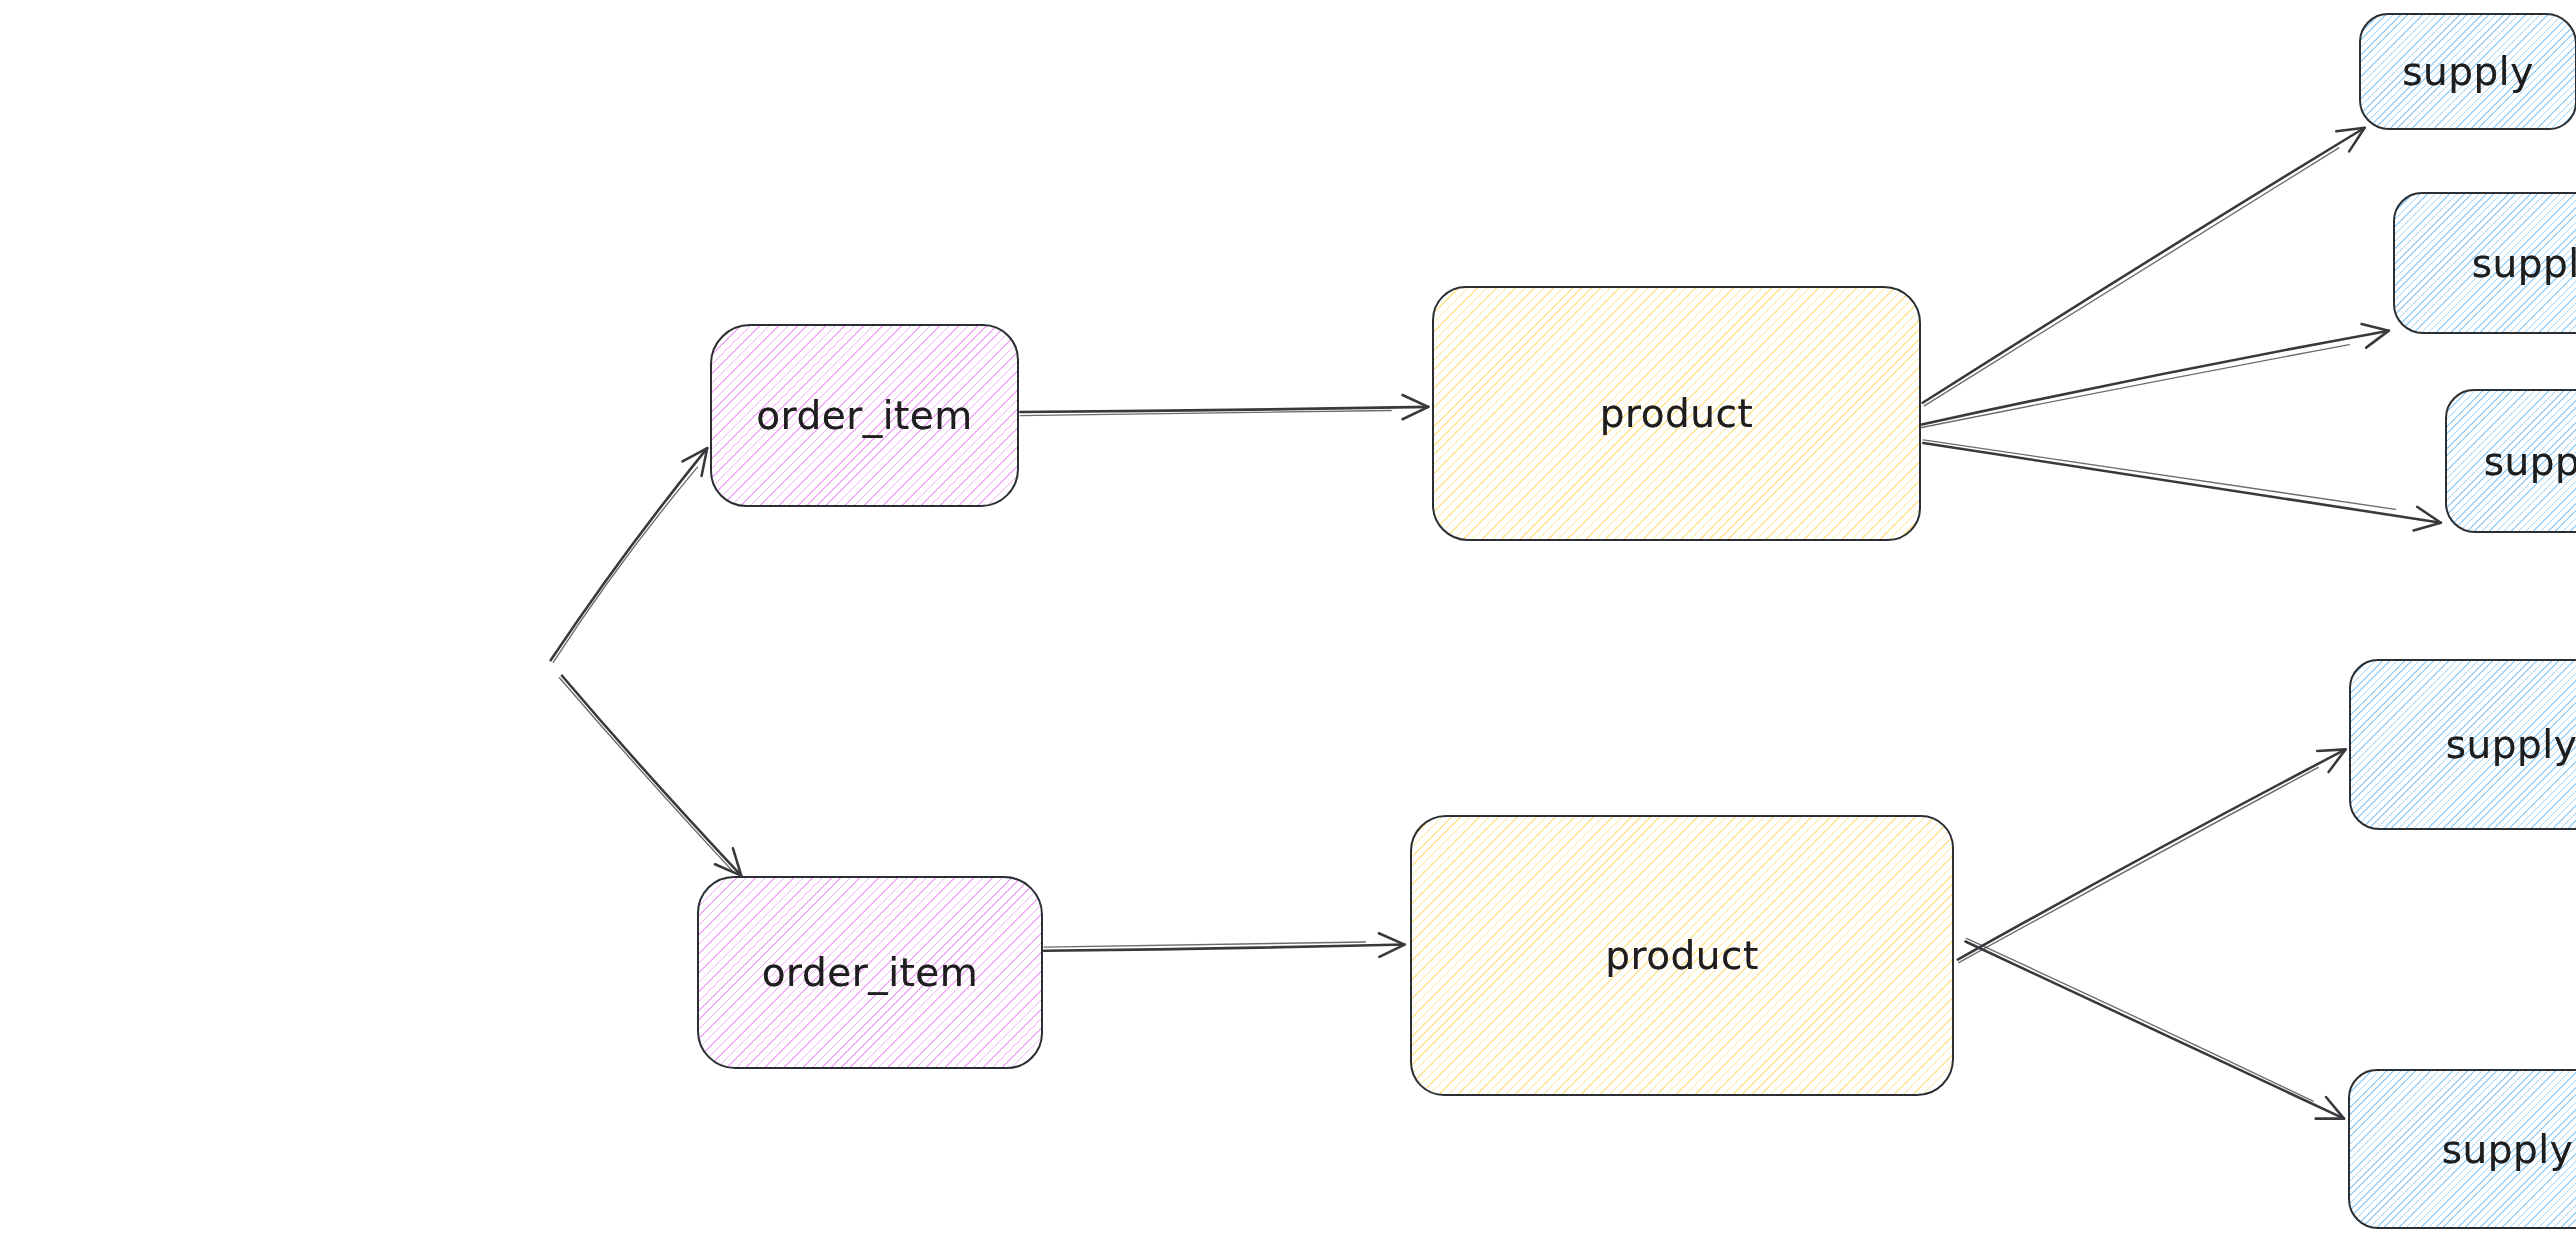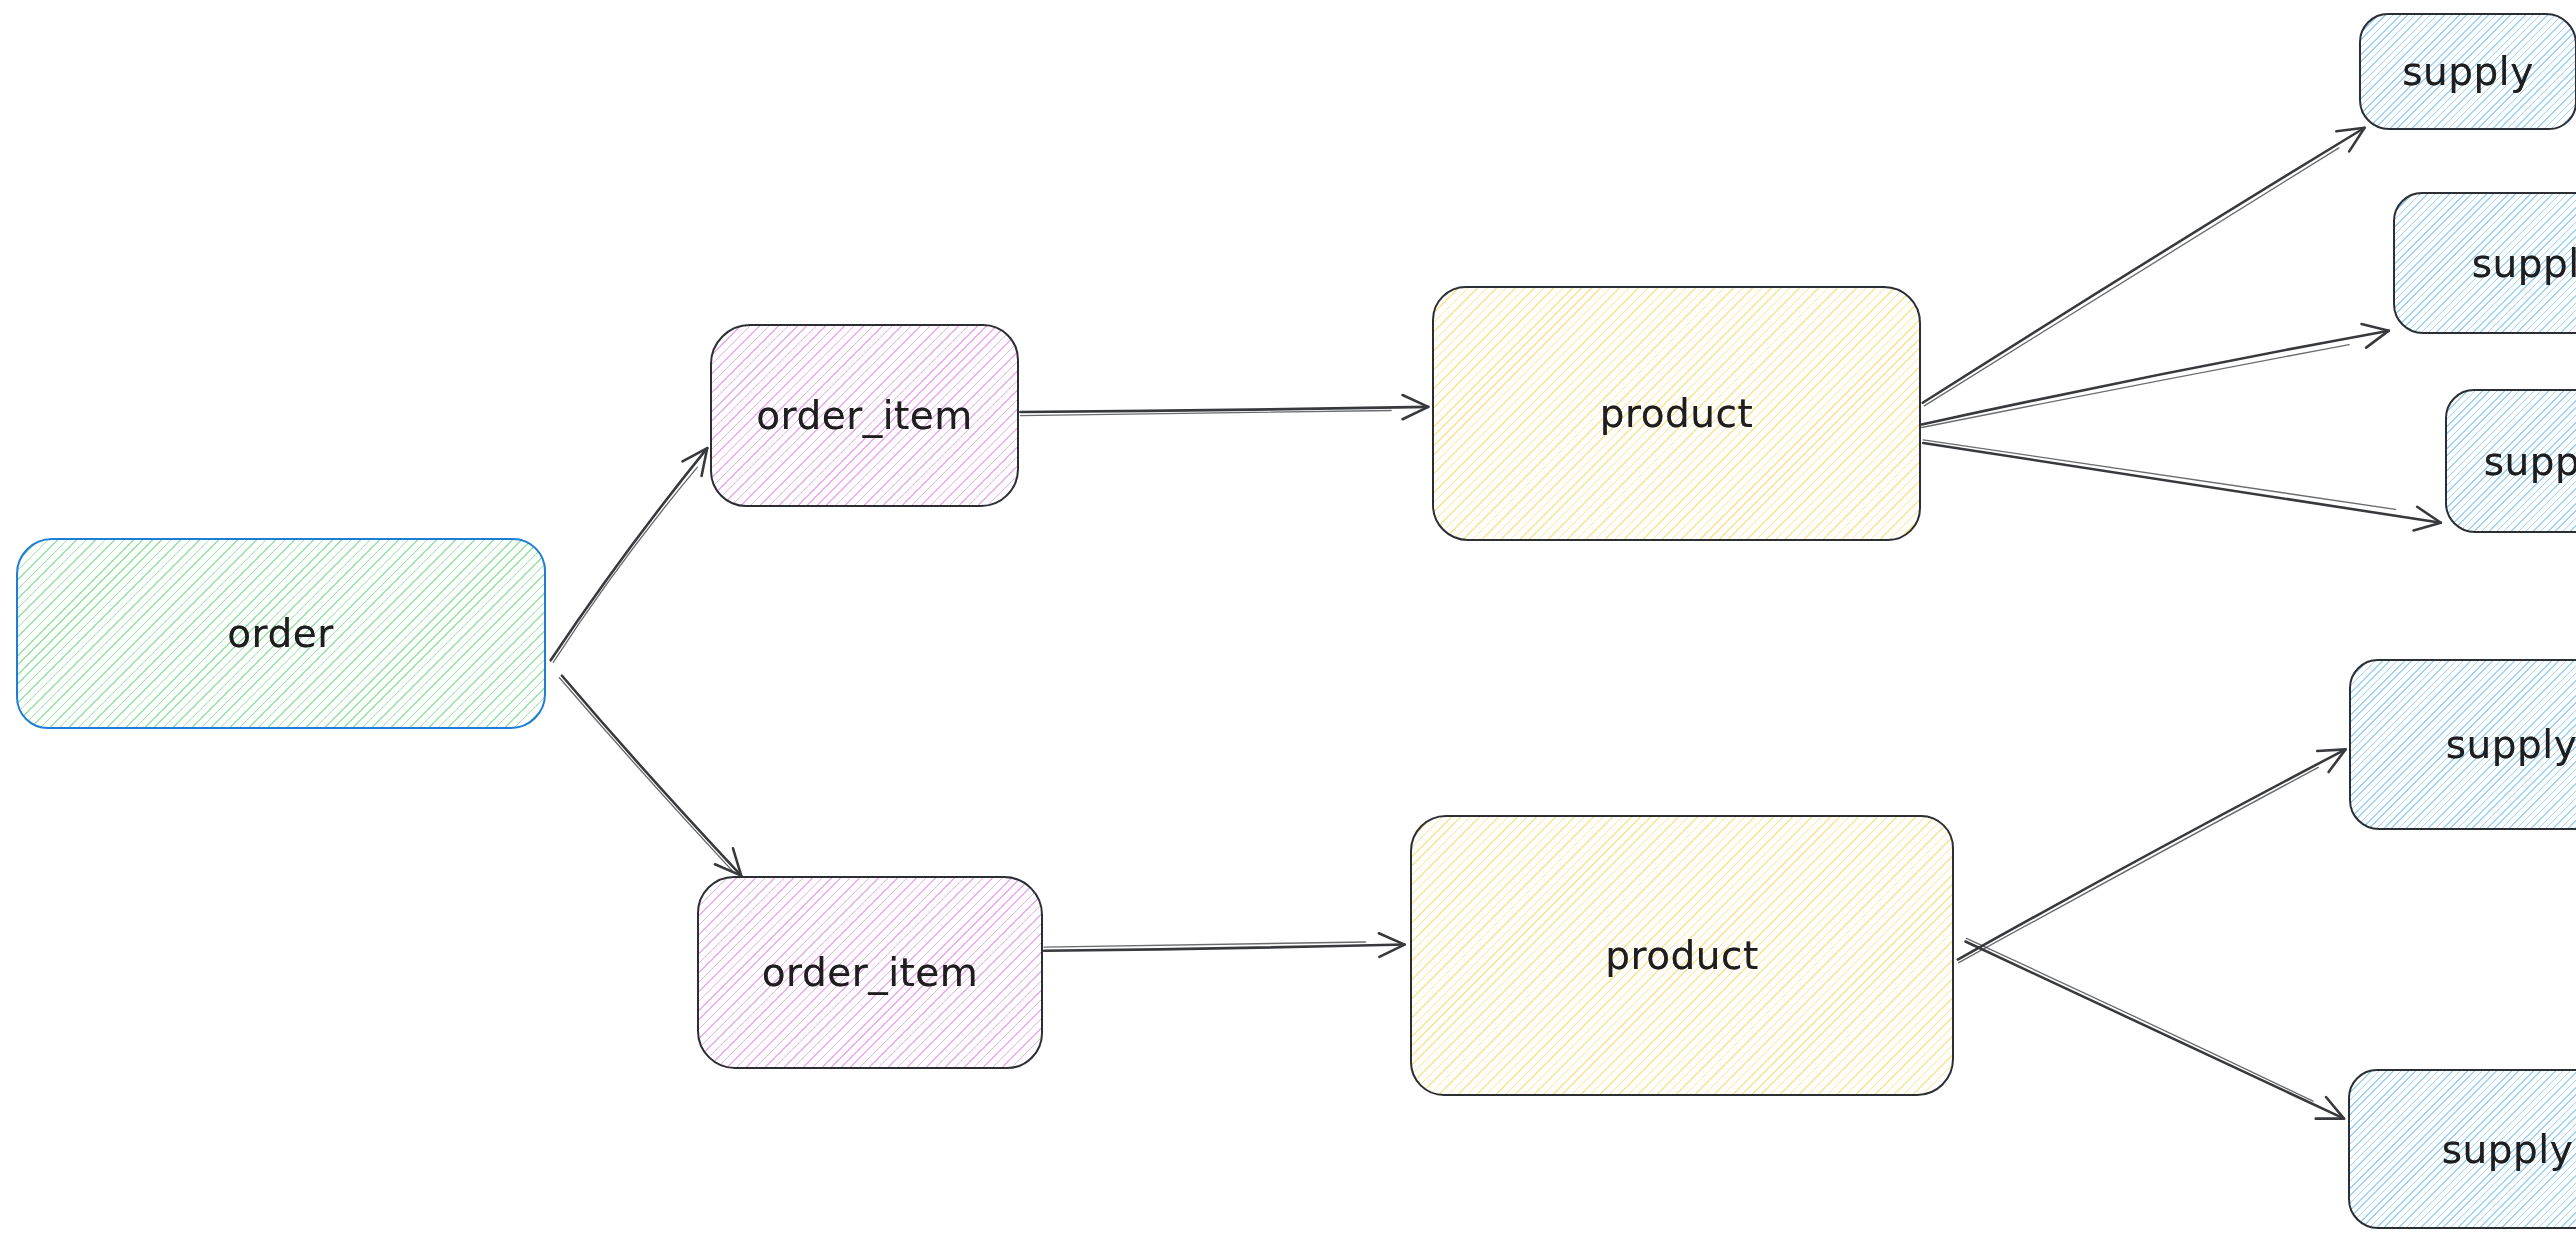--- a/index.html
+++ b/index.html
@@ -98,23 +98,20 @@
   .arrow-layer .sketch2 {
     stroke-width: 2.6;
     opacity: 0.75;
   }
 </style>
 </head>
 <body>
 
 <div class="canvas">
 
-  <div class="node n-order">
-    <span class="label">order</span>
-  </div>
 
   <div class="node n-oi-top">
     <span class="label">order_item</span>
   </div>
 
   <div class="node n-oi-bottom">
     <span class="label">order_item</span>
   </div>
 
   <div class="node n-prod-top">

